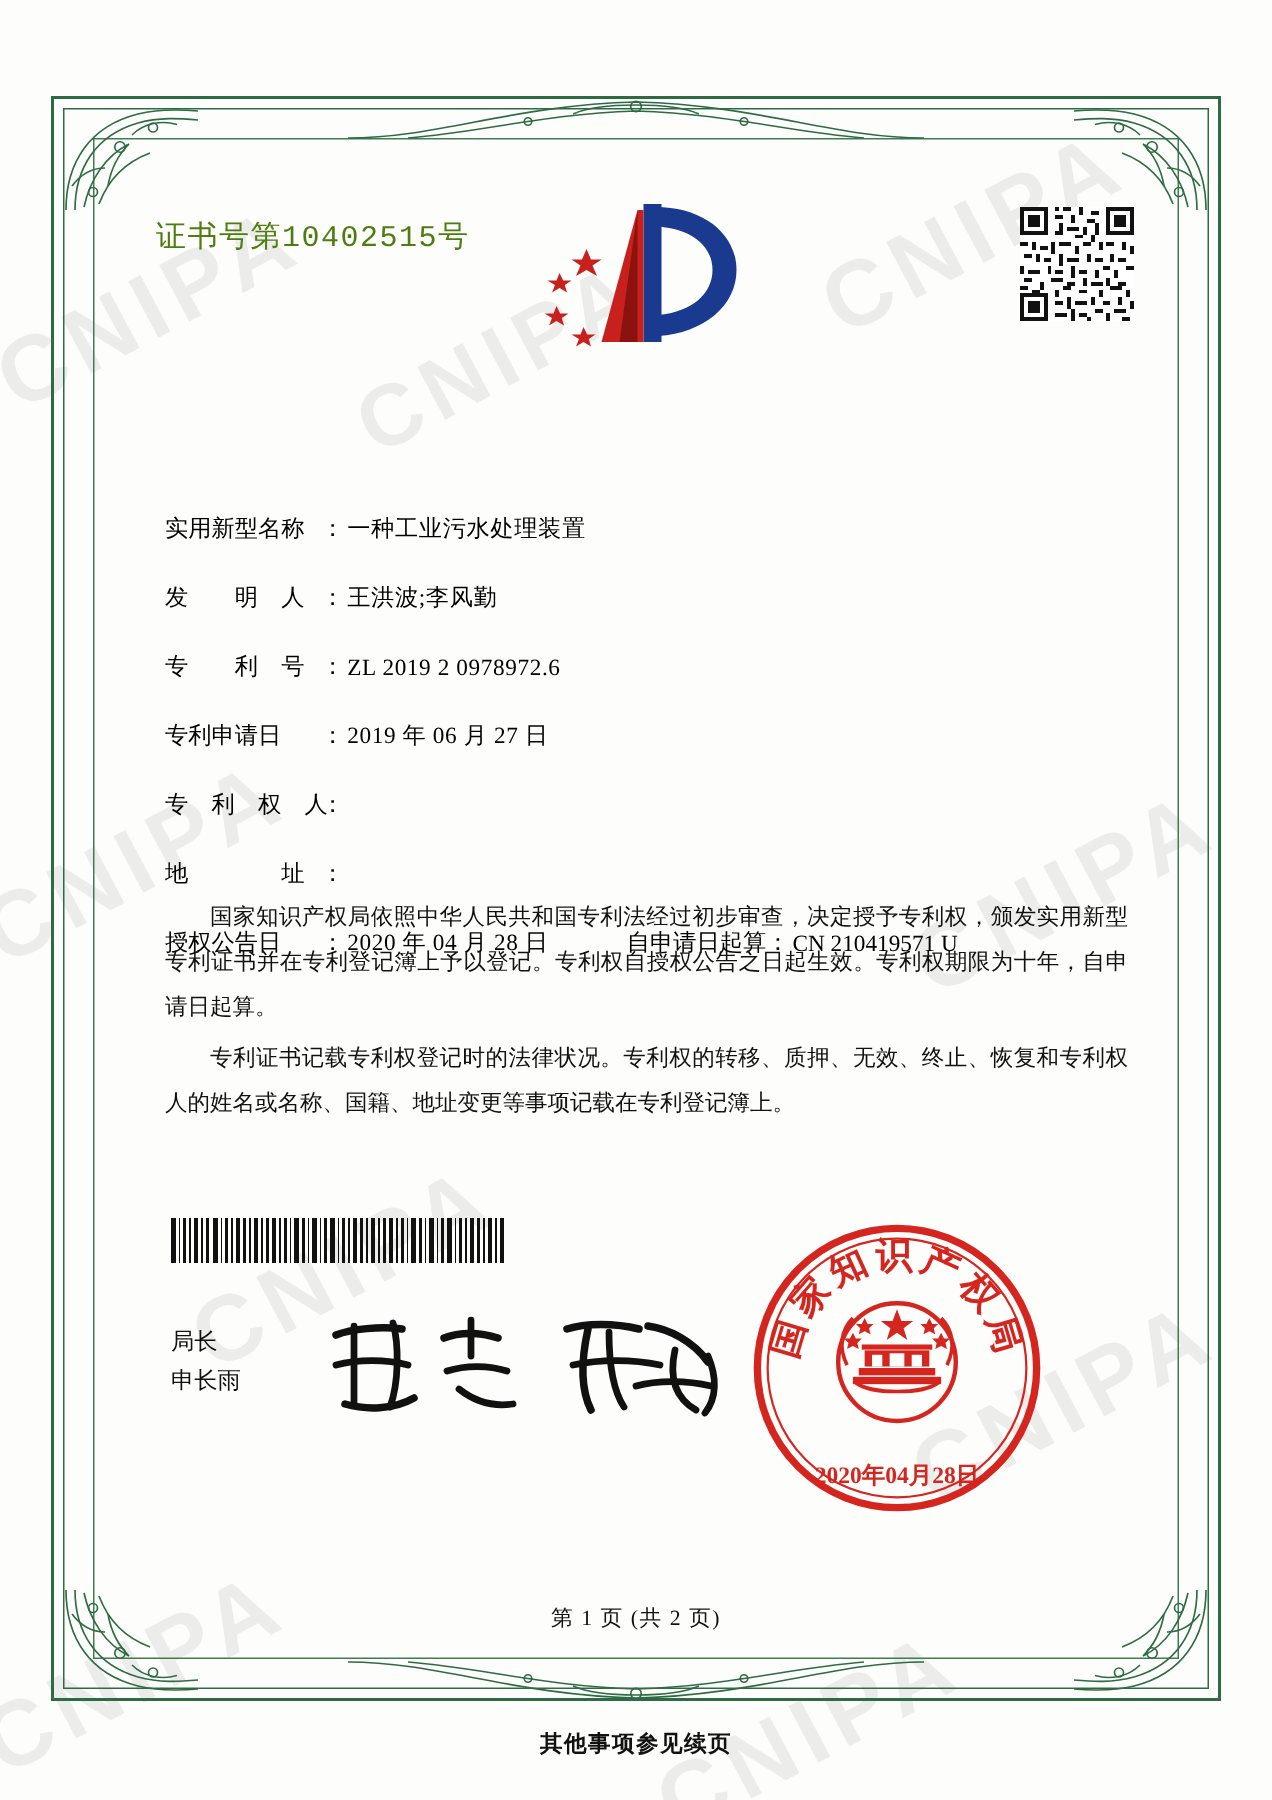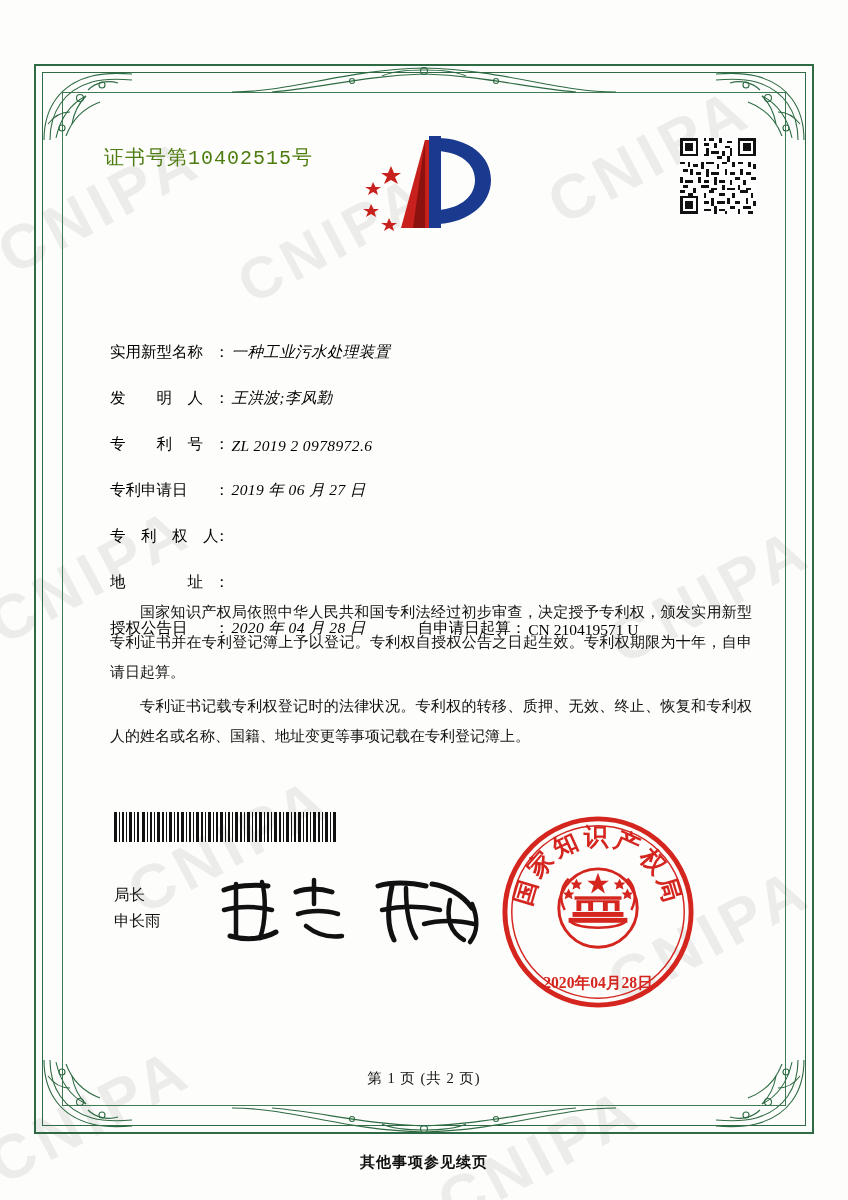--- a/index.html
+++ b/index.html
@@ -153,21 +153,21 @@
     font-size: 15.5px;
     color: #000000;
   }
   .flabel {
     width: 104px;
     flex: 0 0 104px;
     letter-spacing: 0px;
     white-space: nowrap;
   }
   .fcolon { margin: 0 2px 0 0; }
-  .fvalue { flex: 1; letter-spacing: 0.4px; font-style: italic; }
+  .fvalue { flex: 1; letter-spacing: 0.4px; }
   .frow.dual .fvalue { flex: 0 0 auto; }
   .frow.dual .second-label {
     margin-left: 52px;
     white-space: nowrap;
   }
 
   
   .paras {
     position: absolute;
     left: 48px;

